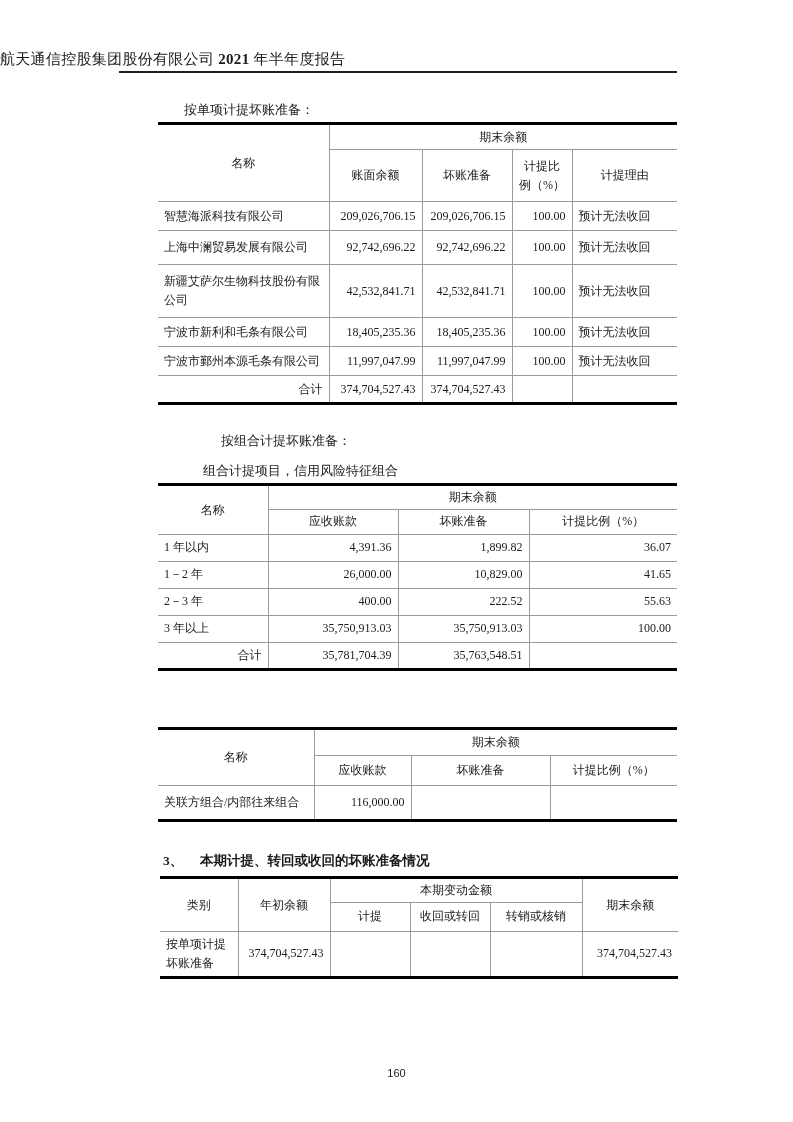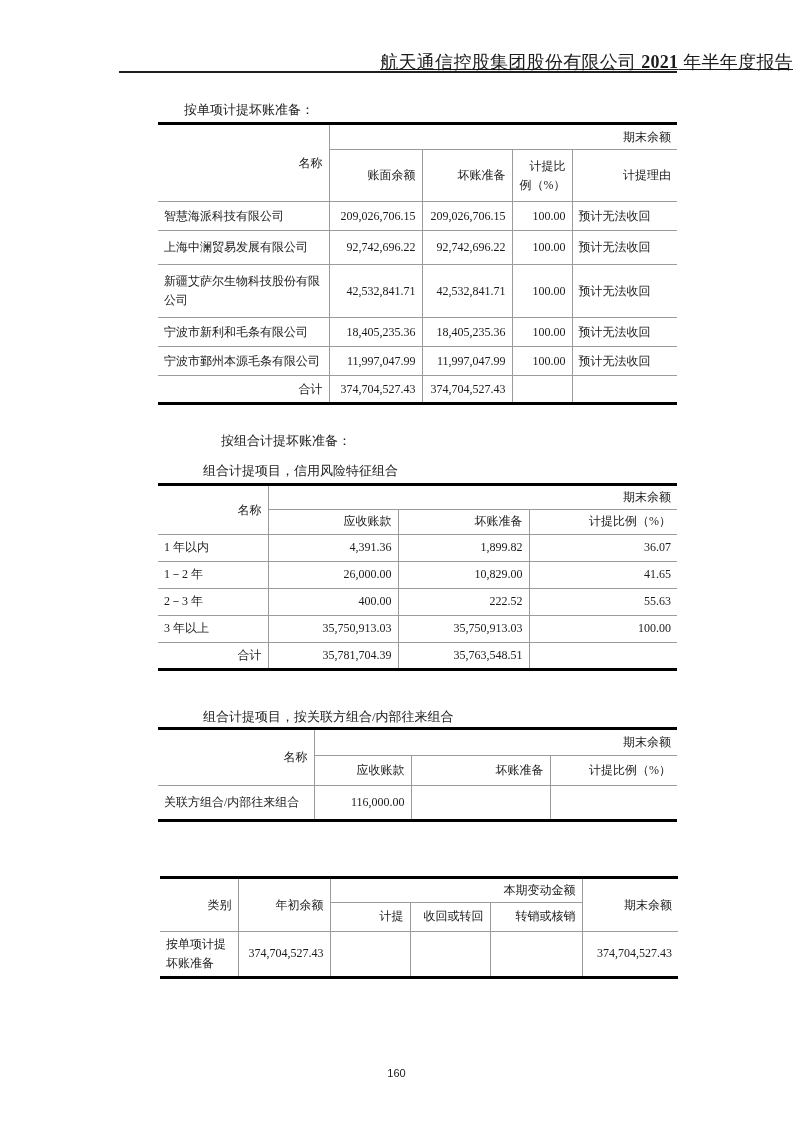--- a/index.html
+++ b/index.html
@@ -1,34 +1,34 @@
 <!DOCTYPE html>
 <html><head>
 <meta charset="utf-8">
 <style>
   html,body { margin:0; padding:0; background:#fff; }
   .page {
     position:relative; width:793px; height:1122px; background:#ffffff;
     font-family:"Liberation Serif","DejaVu Serif",serif; color:#1b1b1b;
     overflow:hidden;
   }
-  .doc-header { position:absolute; top:50px; left:0; width:100%; text-align:right;
-    font-size:18px; letter-spacing:0.3px;text-decoration:underline; }
+  .doc-header { position:absolute; top:50px; left:0; width:100%; text-align:left;
+    font-size:15px; letter-spacing:0.3px; }
   .doc-header b { font-weight:bold; }
   .header-rule { position:absolute; top:71px; left:119px; width:558px; height:2px; background:#1f1f1f; }
 
   .sec-title { position:absolute; font-size:13px; white-space:nowrap; }
   .heading3 { position:absolute; font-size:13.5px; font-weight:bold; white-space:nowrap; }
   .heading3 .h3-num { display:inline-block; width:37px; }
 
   table.rpt { position:absolute; border-collapse:collapse; table-layout:fixed;
     font-size:12px; border-top:3px solid #000; border-bottom:3px solid #000; }
   table.rpt th, table.rpt td { border:1px solid #9b9b9b; font-weight:normal;
     padding:2px 6px; vertical-align:middle; line-height:1.55; word-break:break-all; }
-  table.rpt th { text-align:right; }
+  table.rpt th { text-align:center; }
   table.rpt tr > *:first-child { border-left:none; }
   table.rpt tr > *:last-child { border-right:none; }
   td.name  { text-align:left; padding-left:4px; }
   td.num   { text-align:right; padding-right:9px; }
   td.num4  { text-align:right; padding-right:4px; padding-left:2px; }
   td.reason{ text-align:left; padding-left:14px; }
   td.total { text-align:right; }
 
   .footer { position:absolute; top:1067px; left:0; width:100%; text-align:center;
     font-size:11px; font-family:"Liberation Sans","DejaVu Sans",sans-serif; }
@@ -153,21 +153,20 @@
     </tr>
     <tr style="height:27px">
       <td class="total">合计</td>
       <td class="num">35,781,704.39</td>
       <td class="num">35,763,548.51</td>
       <td></td>
     </tr>
   </tbody>
     </table>
 
-  <div class="sec-title" style="top:708px; left:203px;">组合计提项目，按关联方组合/内部往来组合</div>
 
   <table class="rpt" style="top:727px; left:158px; width:519px;">
     <colgroup>
         <col style="width:156px">
         <col style="width:97px">
         <col style="width:139px">
         <col style="width:127px">
       </colgroup>
     <tbody>
         <tr style="height:27px">
@@ -181,20 +180,21 @@
     </tr>
     <tr style="height:35px">
       <td class="name">关联方组合/内部往来组合</td>
       <td class="num">116,000.00</td>
       <td></td>
       <td></td>
     </tr>
   </tbody>
     </table>
 
+  <div class="heading3" style="top:852px; left:163px;"><span class="h3-num">3、</span><span>本期计提、转回或收回的坏账准备情况</span></div>
 
   <table class="rpt" style="top:876px; left:160px; width:518px;">
     <colgroup>
         <col style="width:78px">
         <col style="width:92px">
         <col style="width:80px">
         <col style="width:80px">
         <col style="width:92px">
         <col style="width:96px">
       </colgroup>

